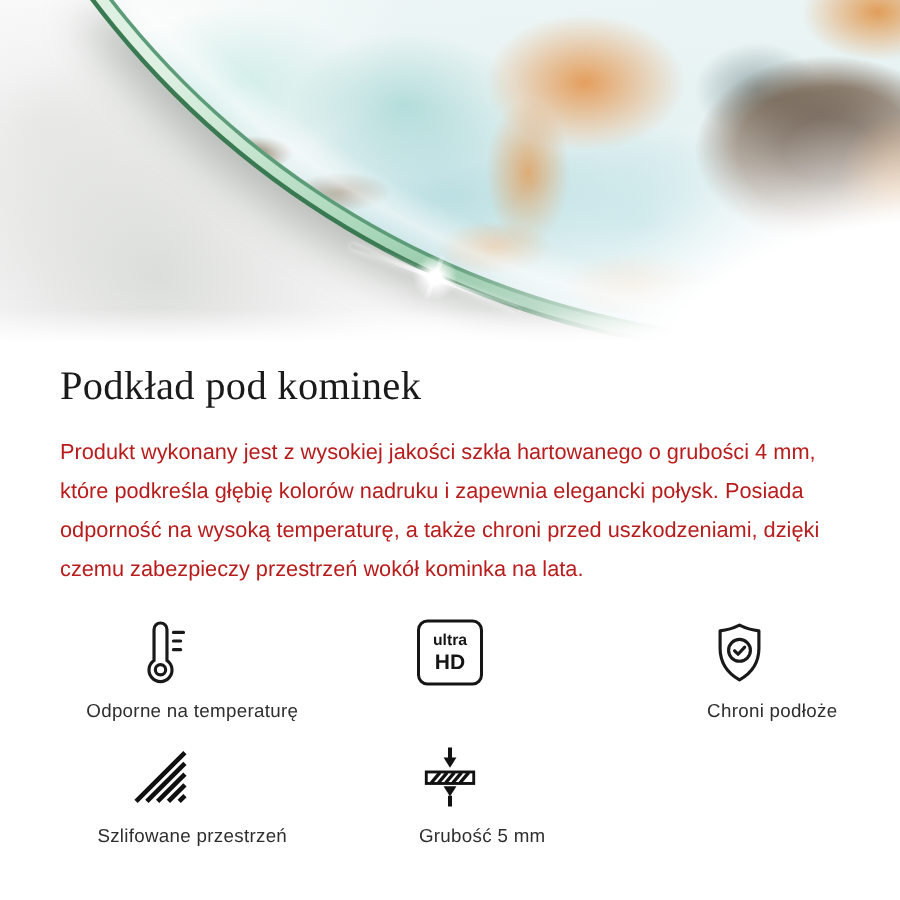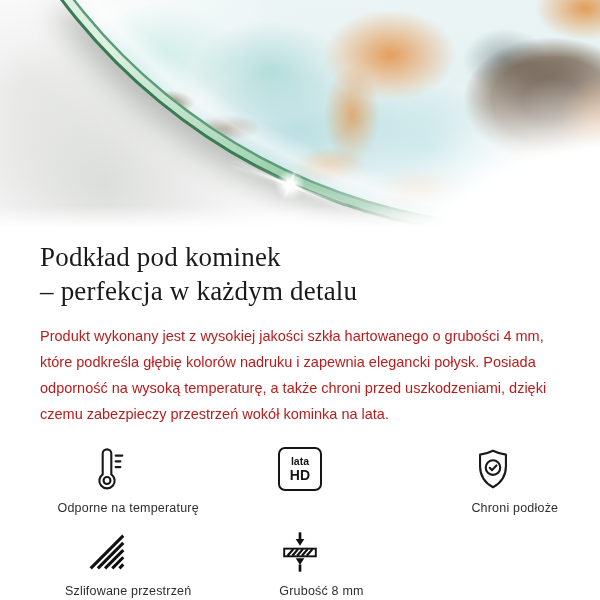--- a/index.html
+++ b/index.html
@@ -93,42 +93,41 @@
       <div class="sp-ray ray-b"></div>
       <div class="sp-core"></div>
   </div>
   <div class="fade-right"></div>
   <div class="fade-bottom"></div>
 </div>
 
 <div class="content">
   <h1>
     <span>Podkład pod kominek</span><br>
-    <span>– perfekcja w każdym detalu</span>
   </h1>
   <p class="intro">Produkt wykonany jest z wysokiej jakości szkła hartowanego o grubości 4 mm, które podkreśla głębię kolorów nadruku i zapewnia elegancki połysk. Posiada odporność na wysoką temperaturę, a także chroni przed uszkodzeniami, dzięki czemu zabezpieczy przestrzeń wokół kominka na lata.</p>
 </div>
 
 <div class="features">
 
   <div class="feature">
     <div class="icon-box">
       <svg width="46" height="46" viewBox="0 0 48 48" fill="none" stroke="#191919" stroke-width="2.2" stroke-linecap="round">
         <path d="M19.5 29.6 V8 a4.5 4.5 0 0 1 9 0 v21.6 a8 8 0 1 1 -9 0 Z"></path>
         <circle cx="24" cy="36" r="3.6"></circle>
         <path d="M33 10 h7 M33 16 h5 M33 22 h5"></path>
       </svg>
     </div>
     <div class="f-label">Odporne na temperaturę</div>
   </div>
 
   <div class="feature">
     <div class="icon-box">
       <div class="uhd-box">
-        <span class="uhd-top">lata</span>
+        <span class="uhd-top">ultra</span>
         <span class="uhd-hd">HD</span>
       </div>
     </div>
   </div>
 
   <div class="feature">
     <div class="icon-box">
       <svg width="46" height="46" viewBox="0 0 48 48" fill="none" stroke="#191919" stroke-width="2.2" stroke-linecap="round" stroke-linejoin="round">
         <path d="M24 5 C19 7.5 14 8.6 10.5 9 V21 C10.5 31.5 16 38.5 24 43 C32 38.5 37.5 31.5 37.5 21 V9 C34 8.6 29 7.5 24 5 Z"></path>
         <circle cx="24" cy="22.5" r="7.6"></circle>
@@ -156,16 +155,16 @@
           <path d="M11 28 L17 21 M16 28 L22 21 M21 28 L27 21 M26 28 L32 21 M31 28 L37 21" stroke-width="2.4"></path>
         </g>
         <g stroke="#111111" stroke-width="2.8" fill="#111111">
           <path d="M24 3.5 V11"></path>
             <path d="M19.5 10.5 h9 L24 17.5 Z" stroke-width="0"></path>
           <path d="M24 44.5 V37"></path>
             <path d="M19.5 37.5 h9 L24 30.5 Z" stroke-width="0" transform="rotate(180 24 34)"></path>
         </g>
       </svg>
     </div>
-    <div class="f-label">Grubość 8 mm</div>
+    <div class="f-label">Grubość 5 mm</div>
   </div>
 
 </div>
 
 </body></html>

